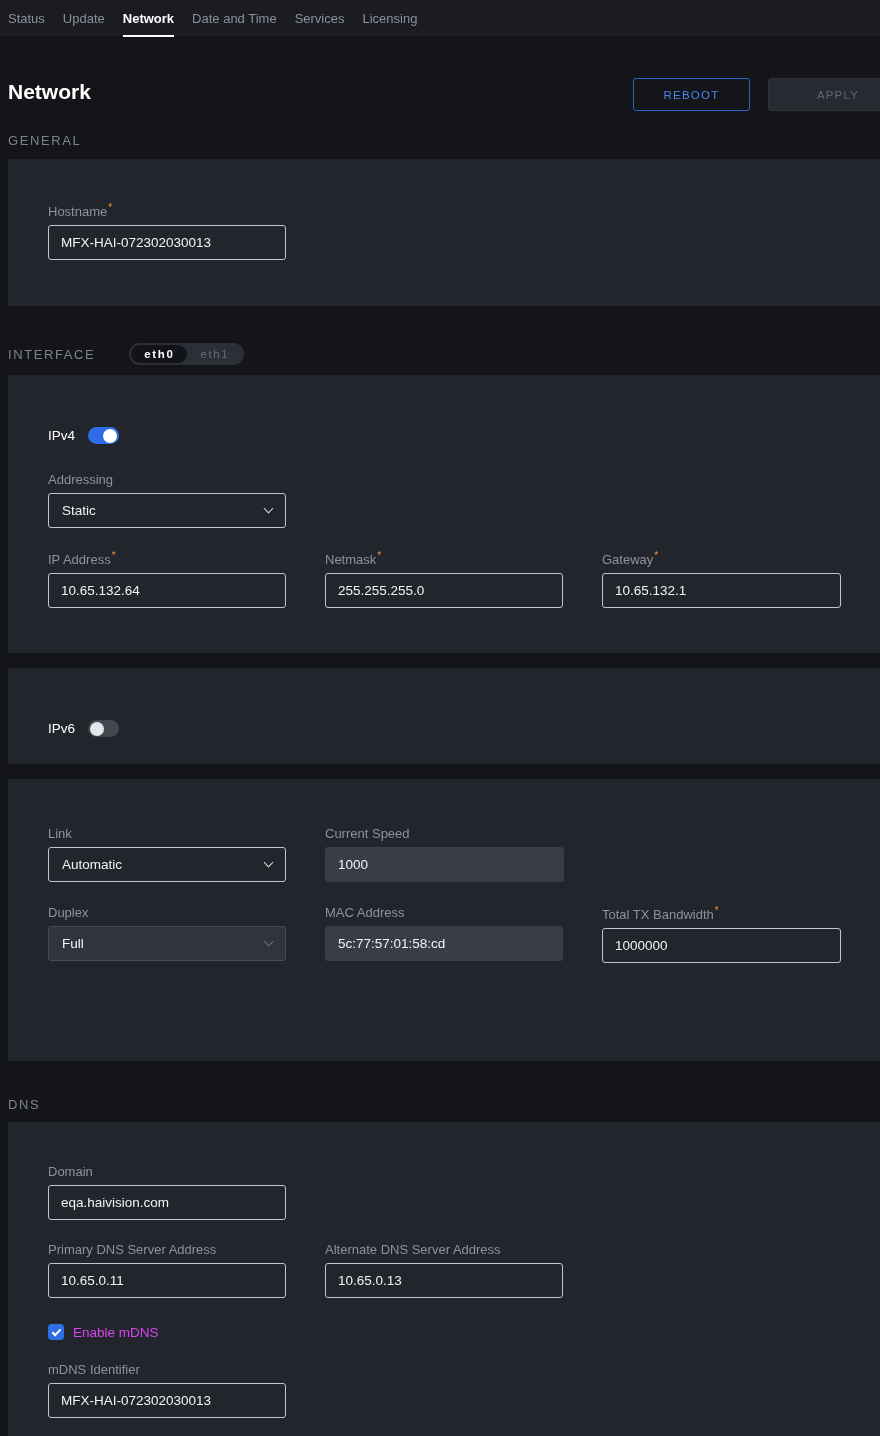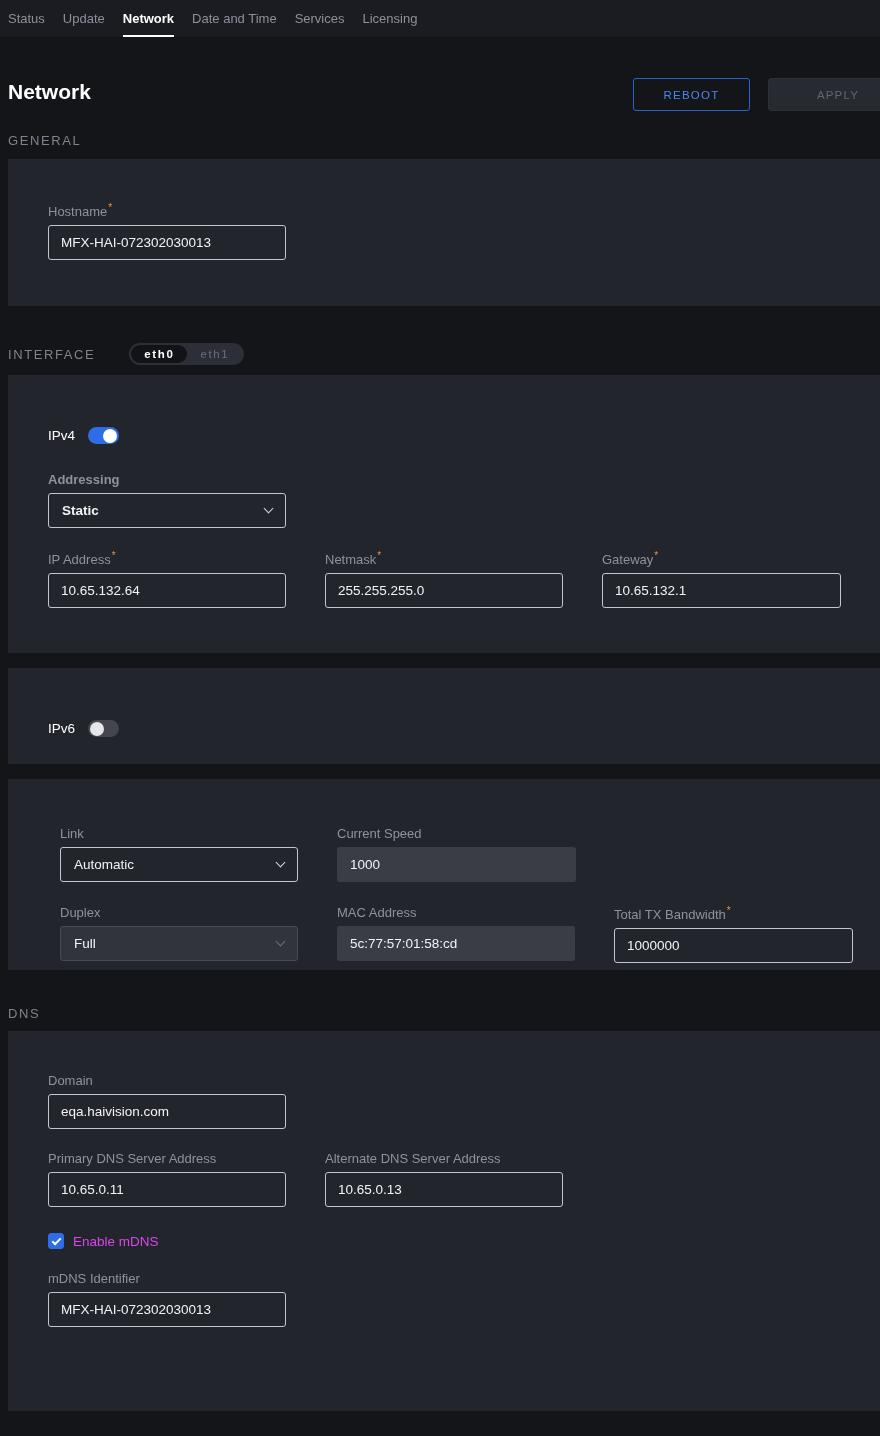--- a/index.html
+++ b/index.html
@@ -33,21 +33,21 @@
   }
   
   .section-label {
     margin-left:8px; font-size:13px; letter-spacing:1.6px; color:#7e838e;
   }
   .panel { margin-left:8px; width:872px; background:#23252c; }
   .panel-general { margin-top:11px; height:147px; padding:43px 40px 0; }
   .interface-row { margin-top:37px; display:flex; align-items:center; gap:34px; margin-bottom:10px; }
   .panel-ipv4 { height:278px; padding:52px 40px 0; }
   .panel-ipv6 { margin-top:15px; height:96px; padding:52px 40px 0; }
-  .panel-link { margin-top:15px; height:191px; padding:47px 52px 0; }
+  .panel-link { margin-top:15px; height:282px; padding:47px 40px 0; }
   .panel-dns  { margin-top:10px; height:380px; padding:42px 40px 0; }
   
   .field-label { font-size:13px; color:#8e929c; margin-bottom:6px; }
   .req { color:#f09040; font-size:10px; vertical-align:super; margin-left:1px; }
   .text-input {
     width:238px; height:35px; background:transparent; border:1px solid #c2c6ce;
     border-radius:3px; color:#f2f3f5; font-size:13.5px; padding:0 12px;
     font-family:"Liberation Sans", sans-serif; outline:none;
   }
   .select {
@@ -84,21 +84,21 @@
   .check-row { display:flex; align-items:center; gap:9px; }
   .checkbox {
     width:16px; height:16px; border-radius:3px; border:1px solid #686d77;
     background:transparent; display:flex; align-items:center; justify-content:center; cursor:pointer;
   }
   .checkbox.checked { background:#2e6de6; border-color:#2e6de6; }
   .check-icon { width:9px; height:5px; border-left:2px solid #fff; border-bottom:2px solid #fff; transform:rotate(-45deg); margin-top:-2px; }
   .check-label { font-size:13.5px; color:#8e929c; }
   .check-label.on { color:#d946ef; }
   
-  .mt26 { margin-top:26px; } .mt22 { margin-top:22px; } .mt23 { margin-top:23px; } .mt28 { margin-top:28px;font-weight:bold; }
+  .mt26 { margin-top:26px; } .mt22 { margin-top:22px; } .mt23 { margin-top:23px; } .mt28 { margin-top:28px; }
 </style>
 </head>
 <body>
 
 <div class="app">
 
   <div class="nav">
     <div class="tab">Status</div>
     <div class="tab">Update</div>
     <div class="tab active">Network</div>

